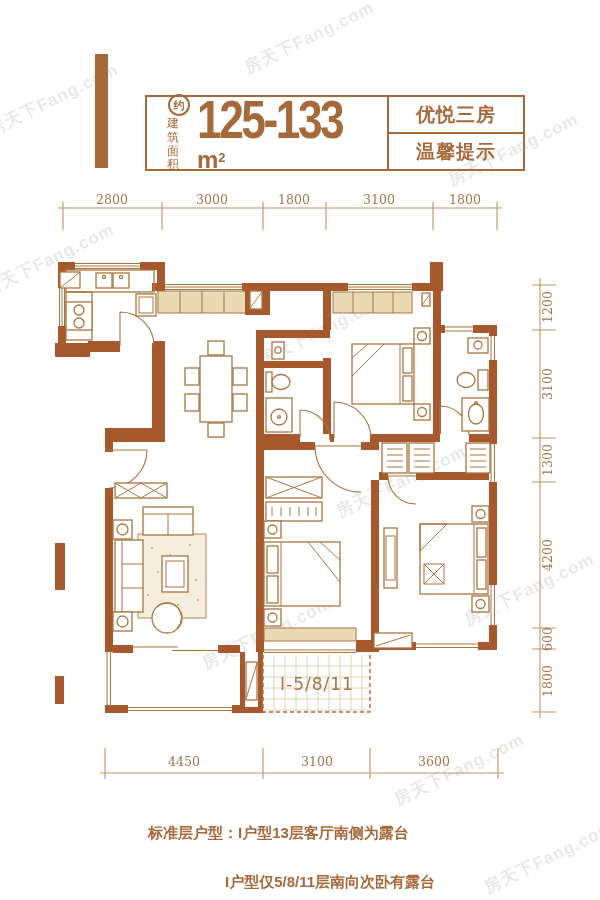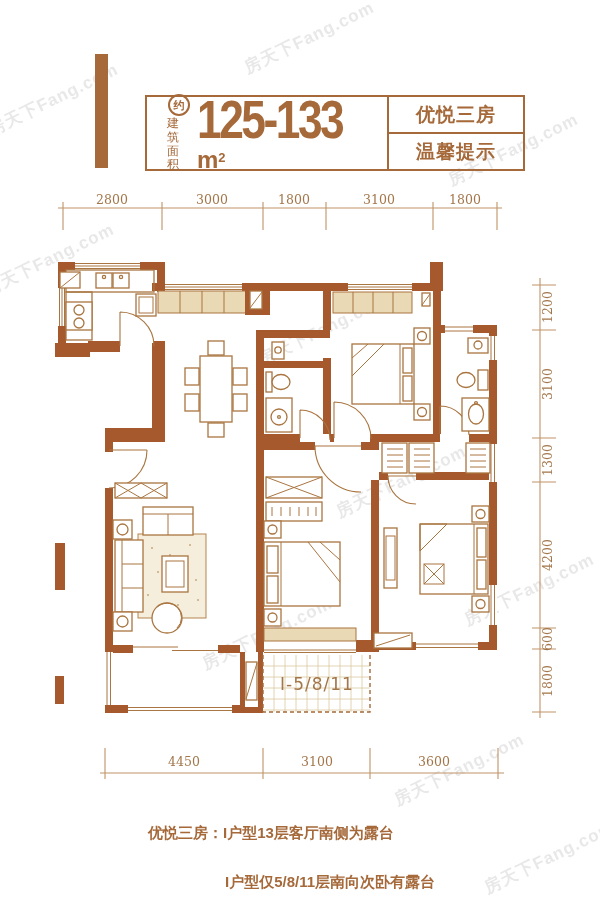--- a/index.html
+++ b/index.html
@@ -334,17 +334,17 @@
 
     <g>
       <path class="grid" d="M274,655V712 M285,655V712 M296,655V712 M307,655V712 M318,655V712 M329,655V712 M340,655V712 M351,655V712 M362,655V712"></path>
       <path class="grid" d="M263,666H370 M263,677H370 M263,688H370 M263,699H370 M263,710H370"></path>
       <path class="dash" d="M263,655V712H370V655"></path>
       <text class="ul" x="317" y="690">I-5/8/11</text>
     </g>
   </svg>
 
   <div id="tips">
-    <div class="t1">优悦三房：I户型13层客厅南侧为露台</div>
+    <div class="t1">标准层户型：I户型13层客厅南侧为露台</div>
     <div class="t2">I户型仅5/8/11层南向次卧有露台</div>
   </div>
 
 </div>
 
 </body></html>

